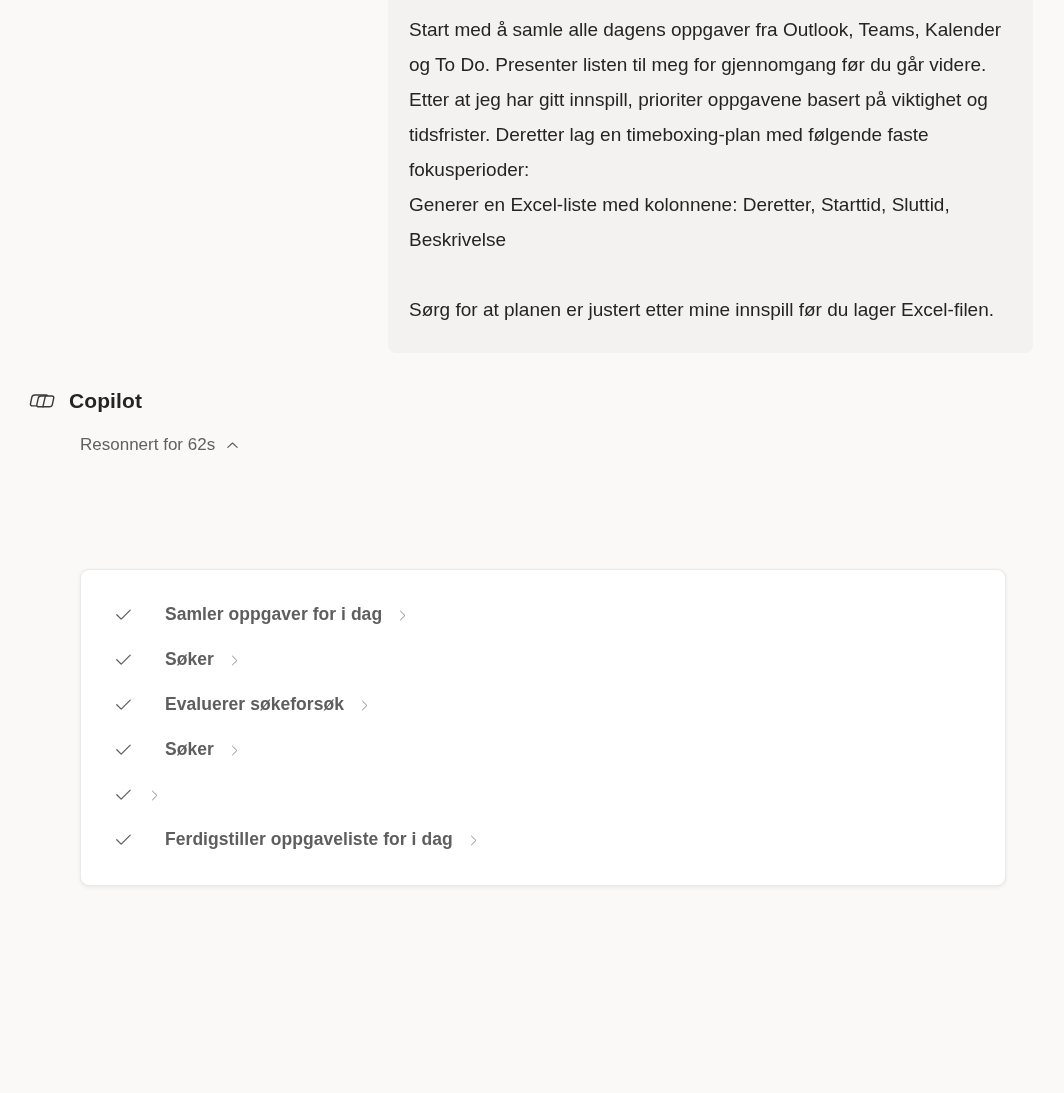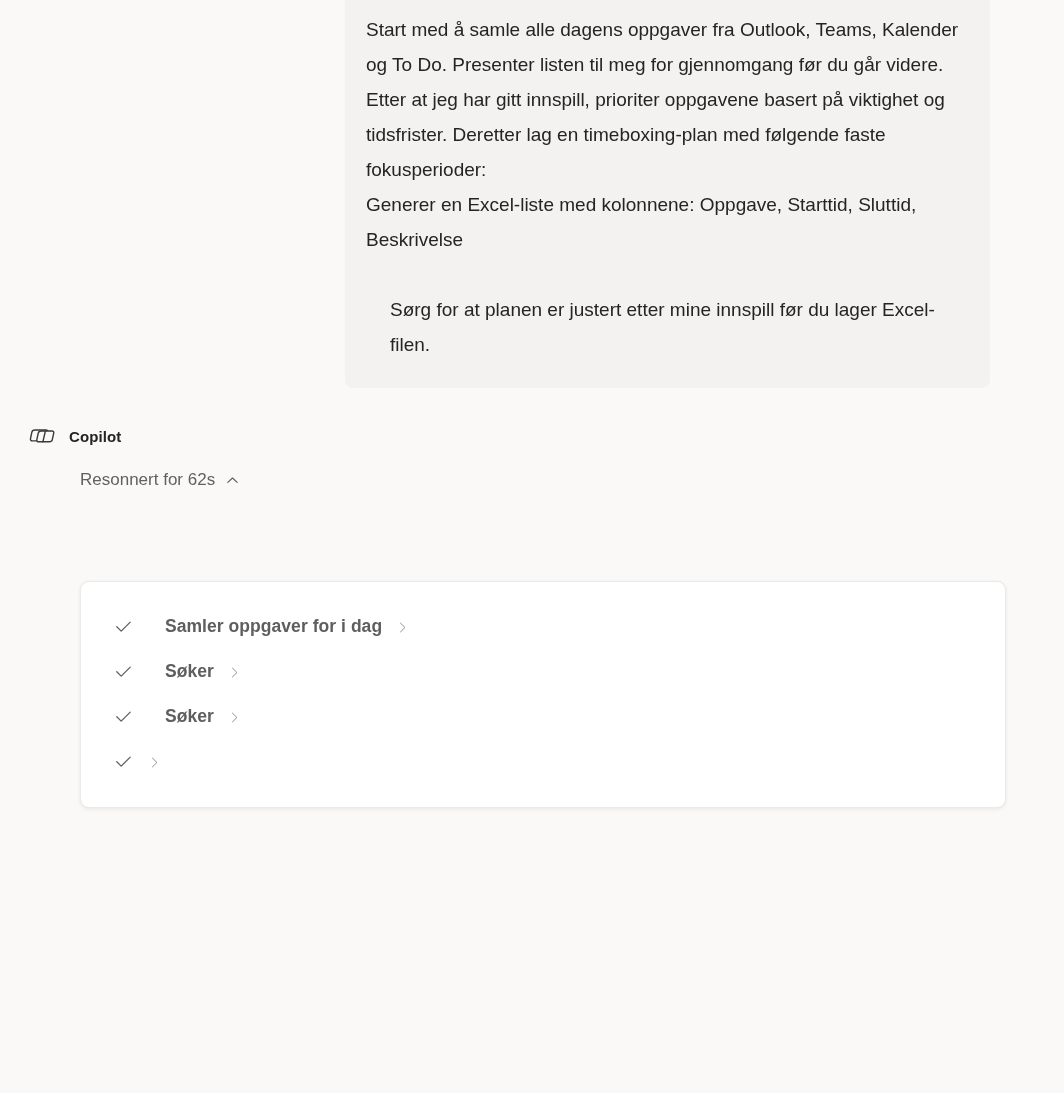--- a/index.html
+++ b/index.html
@@ -13,56 +13,55 @@
     font-family: "Liberation Sans", sans-serif;
     -webkit-font-smoothing: antialiased;
     overflow: hidden;
     position: relative;
   }
 
   
   .user-row {
     display: flex;
     justify-content: flex-end;
-    padding-right: 74px;
+    padding-right: 31px;
   }
   .user-bubble {
     background: #f3f2f1;
     border-radius: 0 0 8px 8px;
     width: 645px;
     box-sizing: border-box;
     padding: 22px 24px 26px 21px;
     color: #242424;
     font-size: 19px;
     line-height: 35px;
     margin-top: -10px;
   }
   .user-bubble p {
     margin: 0;
   }
   .user-bubble p.gap {
     margin-top: 35px;
-    margin-left: 24px;
   }
 
   
   .copilot-header {
     display: flex;
     align-items: center;
     gap: 12px;
     margin: 33px 0 0 27px;
   }
   .copilot-logo {
     width: 30px;
     height: 30px;
     display: block;
     flex: none;
   }
   .copilot-name {
-    font-size: 15px;
+    font-size: 21px;
     color: #242424;
     font-weight: 600;
     letter-spacing: .1px;
   }
 
   
   .reason-toggle {
     display: inline-flex;
     align-items: center;
     gap: 10px;
@@ -78,21 +77,21 @@
     width: 15px;
     height: 15px;
     display: block;
     flex: none;
   }
 
   
   .reason-card {
     position: absolute;
     left: 80px;
-    top: 581px;
+    top: 569px;
     width: 926px;
     box-sizing: border-box;
     background: #ffffff;
     border: 1px solid #ebeaea;
     border-radius: 9px;
     box-shadow: 0 1.5px 4px rgba(0,0,0,0.055),
                 0 0 2px rgba(0,0,0,0.04);
     padding: 22px 0 23px 0;
   }
   .step {
@@ -127,21 +126,21 @@
 </style>
 </head>
 <body>
 
 
 
 
 <div class="user-row">
   <div class="user-bubble">
     <p>Start med å samle alle dagens oppgaver fra Outlook, Teams, Kalender og To Do. Presenter listen til meg for gjennomgang før du går videre. Etter at jeg har gitt innspill, prioriter oppgavene basert på viktighet og tidsfrister. Deretter lag en timeboxing-plan med følgende faste fokusperioder:</p>
-    <p>Generer en Excel-liste med kolonnene: Oppgave, Starttid, Sluttid, Beskrivelse</p>
+    <p>Generer en Excel-liste med kolonnene: Deretter, Starttid, Sluttid, Beskrivelse</p>
     <p class="gap">Sørg for at planen er justert etter mine innspill før du lager Excel-filen.</p>
   </div>
 </div>
 
 
 <div class="copilot-header">
   <svg class="copilot-logo" viewBox="0 0 32 32" fill="none">
     <path d="M8.2 9.6h12.2c1.4 0 2.3 1.0 2.0 2.3l-1.5 7.0c-.3 1.3-1.6 2.3-3.0 2.3H5.7c-1.4 0-2.3-1.0-2.0-2.3l1.5-7.0c.3-1.3 1.6-2.3 3.0-2.3z" stroke="#3b3a39" stroke-width="1.5" stroke-linejoin="round"></path>
     <path d="M15.0 10.6h11.5c1.4 0 2.3 1.0 2.0 2.3l-1.5 7.0c-.3 1.3-1.6 2.3-3.0 2.3H12.5c-1.4 0-2.3-1.0-2.0-2.3l1.5-7.0c.3-1.3 1.6-2.3 3.0-2.3z" fill="#faf9f8" stroke="#3b3a39" stroke-width="1.5" stroke-linejoin="round"></path>
     <path d="M19.6 10.8l-2.7 11.4" stroke="#3b3a39" stroke-width="1.5" stroke-linecap="round"></path>
@@ -175,20 +174,29 @@
   <div class="step">
     <svg class="check-icon" viewBox="0 0 20 20" fill="none">
       <path d="M3.6 10.2l4.2 4.2 8.6-8.6" stroke="#616161" stroke-width="1.25" stroke-linecap="round" stroke-linejoin="round"></path>
     </svg>
     <span class="step-label">Søker</span>
     <svg class="chev-right" viewBox="0 0 16 16" fill="none">
       <path d="M5.5 2.6L11 8l-5.5 5.4" stroke="#8a8886" stroke-width="1.15" stroke-linecap="round" stroke-linejoin="round"></path>
     </svg>
   </div>
 
+  <div class="step">
+    <svg class="check-icon" viewBox="0 0 20 20" fill="none">
+      <path d="M3.6 10.2l4.2 4.2 8.6-8.6" stroke="#616161" stroke-width="1.25" stroke-linecap="round" stroke-linejoin="round"></path>
+    </svg>
+    <span class="step-label">Evaluerer søkeforsøk</span>
+    <svg class="chev-right" viewBox="0 0 16 16" fill="none">
+      <path d="M5.5 2.6L11 8l-5.5 5.4" stroke="#8a8886" stroke-width="1.15" stroke-linecap="round" stroke-linejoin="round"></path>
+    </svg>
+  </div>
 
   <div class="step">
     <svg class="check-icon" viewBox="0 0 20 20" fill="none">
       <path d="M3.6 10.2l4.2 4.2 8.6-8.6" stroke="#616161" stroke-width="1.25" stroke-linecap="round" stroke-linejoin="round"></path>
     </svg>
     <span class="step-label">Søker</span>
     <svg class="chev-right" viewBox="0 0 16 16" fill="none">
       <path d="M5.5 2.6L11 8l-5.5 5.4" stroke="#8a8886" stroke-width="1.15" stroke-linecap="round" stroke-linejoin="round"></path>
     </svg>
   </div>
@@ -196,18 +204,27 @@
 
   <div class="step">
     <svg class="check-icon" viewBox="0 0 20 20" fill="none">
       <path d="M3.6 10.2l4.2 4.2 8.6-8.6" stroke="#616161" stroke-width="1.25" stroke-linecap="round" stroke-linejoin="round"></path>
     </svg>
     <svg class="chev-right" viewBox="0 0 16 16" fill="none">
       <path d="M5.5 2.6L11 8l-5.5 5.4" stroke="#8a8886" stroke-width="1.15" stroke-linecap="round" stroke-linejoin="round"></path>
     </svg>
   </div>
 
+  <div class="step">
+    <svg class="check-icon" viewBox="0 0 20 20" fill="none">
+      <path d="M3.6 10.2l4.2 4.2 8.6-8.6" stroke="#616161" stroke-width="1.25" stroke-linecap="round" stroke-linejoin="round"></path>
+    </svg>
+    <span class="step-label">Ferdigstiller oppgaveliste for i dag</span>
+    <svg class="chev-right" viewBox="0 0 16 16" fill="none">
+      <path d="M5.5 2.6L11 8l-5.5 5.4" stroke="#8a8886" stroke-width="1.15" stroke-linecap="round" stroke-linejoin="round"></path>
+    </svg>
+  </div>
 
 
 </div>
 
 
 
 
 </body></html>

